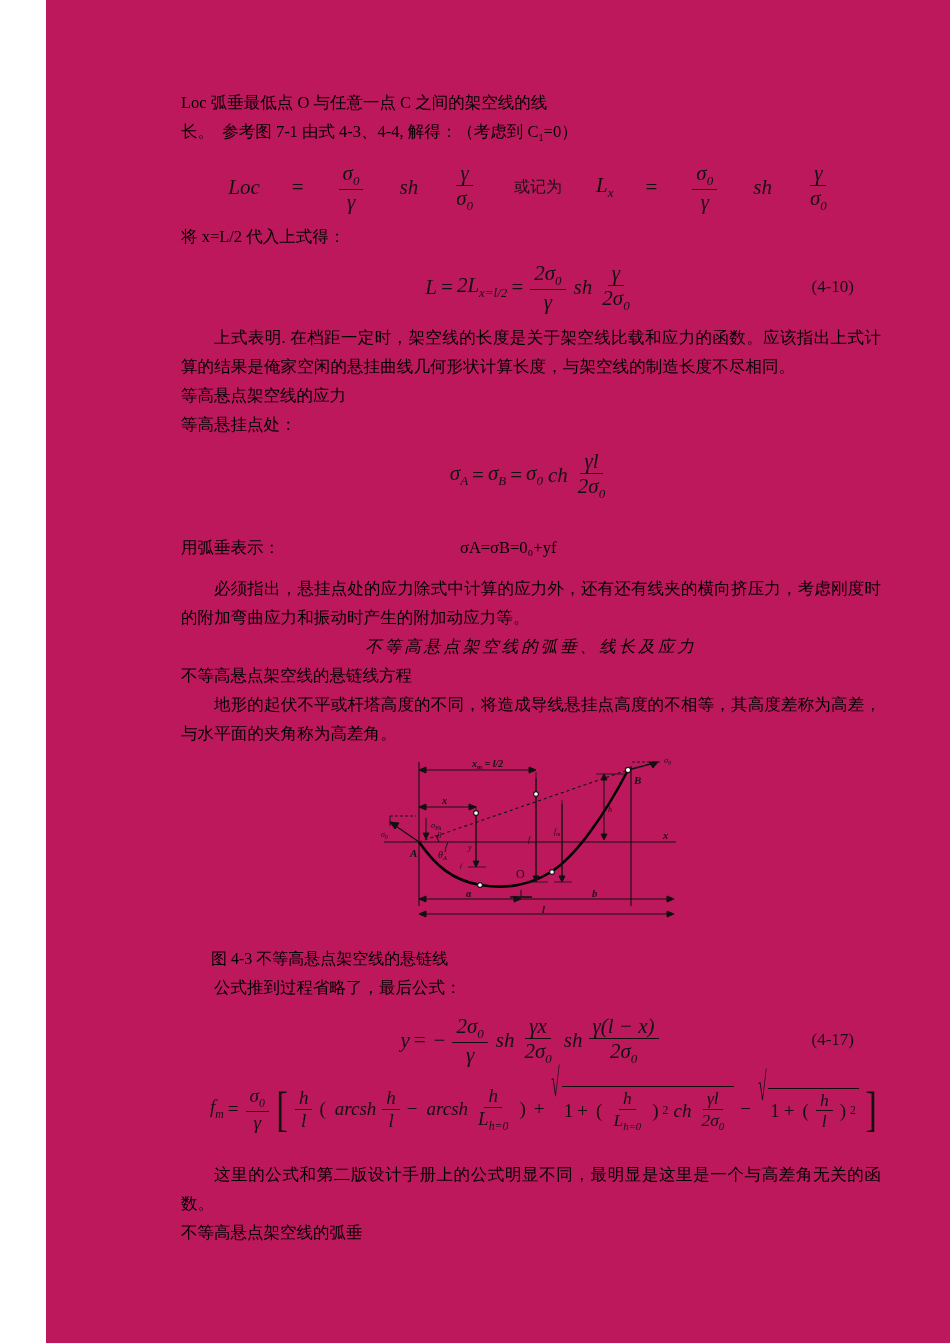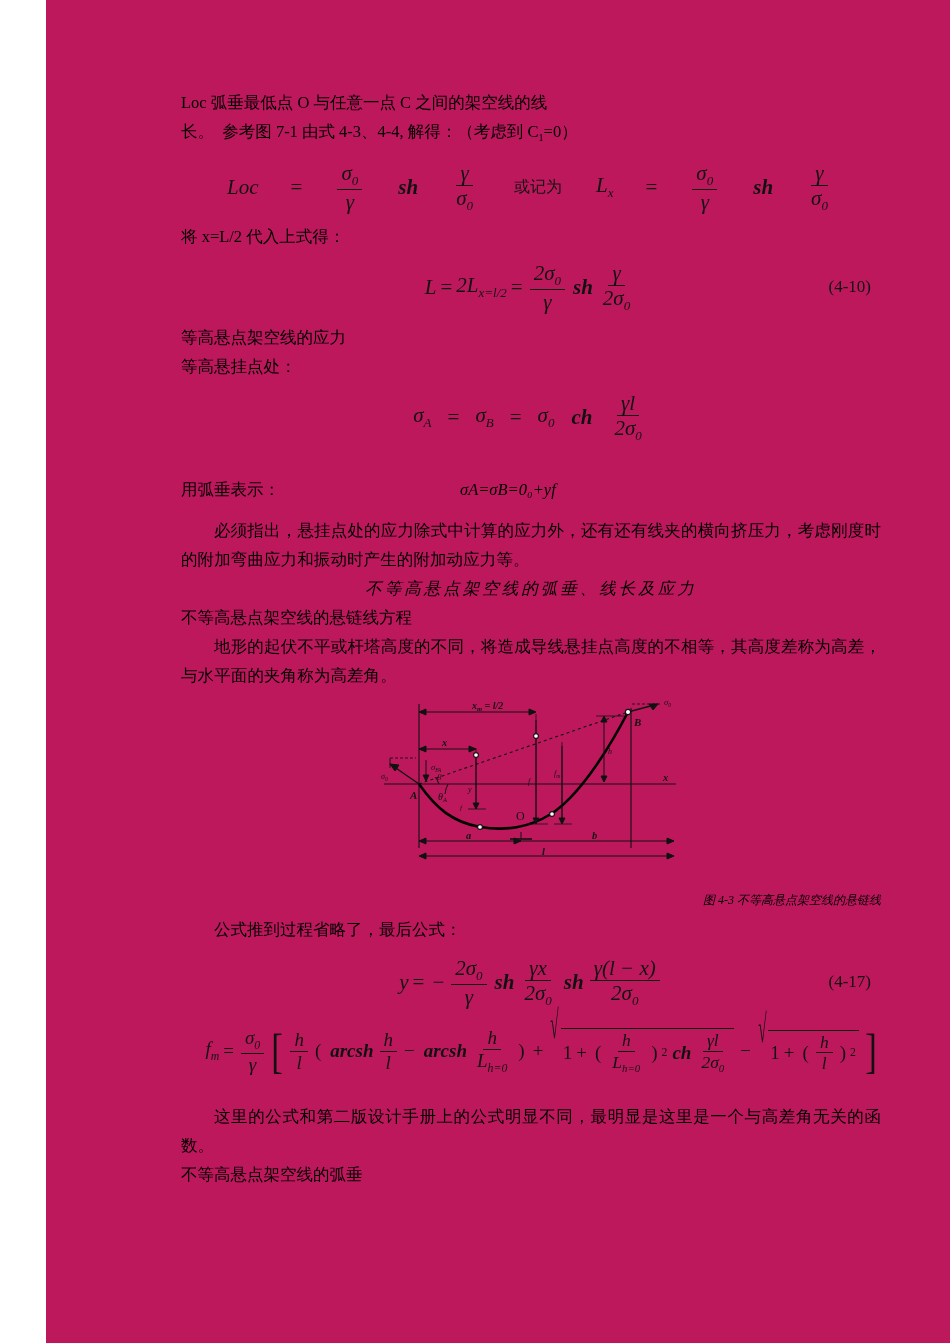--- a/index.html
+++ b/index.html
@@ -47,45 +47,44 @@
   }
   .heading-center {
     font-size: 16.5px;
     line-height: 29px;
     text-align: center;
     letter-spacing: 3px;
     margin: 0;
     font-style: italic;
   }
   .caption {
-    font-size: 12px;
+    font-size: 16px;
     line-height: 29px;
-    text-align: right;
+    text-align: left;
     margin: 0;
     padding-left: 30px;
-    font-style: italic;
   }
   .spacer-sm { height: 12px; }
   .spacer-md { height: 20px; }
   .spacer-lg { height: 34px; }
 
   
   .mathrow {
     position: relative;
     display: flex;
     align-items: center;
     justify-content: center;
     font-family: "Liberation Serif", "DejaVu Serif", serif;
     font-style: italic;
     font-size: 21px;
     color: #111;
   }
   .mathrow .eqnum {
     position: absolute;
-    right: 10px;
+    right: 27px;
     top: 50%;
     transform: translateY(-50%);
     font-style: normal;
     font-size: 17px;
   }
   .mi { font-style: italic; }
   .mo { font-style: normal; padding: 0 4px; }
   .mtext-cn {
     font-style: normal;
     font-family: "Liberation Sans", sans-serif;
@@ -115,21 +114,20 @@
     padding: 0 4px 1px 4px;
     border-bottom: 1.3px solid #111;
   }
   .frac > .den {
     padding: 1px 4px 0 4px;
   }
   .frac.small { font-size: 0.92em; }
   .op-sh {
     font-style: italic;
     padding: 0 3px 0 5px;
-    font-weight: bold;
   }
 
   
   .bigbracket-l, .bigbracket-r {
     font-style: normal;
     font-size: 2.55em;
     line-height: 0.55;
     font-weight: 300;
     padding: 0 2px;
     transform: scaleX(0.72);
@@ -228,41 +226,42 @@
       <span class="op-sh">sh</span>
       <span class="frac">
         <span class="num">γ</span>
         <span class="den"><span>2σ</span><span class="sub">0</span></span>
       </span>
       <span class="eqnum">(4-10)</span>
     </div>
 
     <div class="spacer-sm"></div>
 
+    <p class="para indent">上式表明. 在档距一定时，架空线的长度是关于架空线比载和应力的函数。应该指出上式计算的结果是俺家空闲的悬挂曲线几何形状计算长度，与架空线的制造长度不尽相同。</p>
     <p class="line">等高悬点架空线的应力</p>
     <p class="line">等高悬挂点处：</p>
 
     <div class="spacer-sm"></div>
 
-    <div class="mathrow" style="height:48px;gap:12px;">
+    <div class="mathrow" style="height:48px;">
       <span class="mi"><span>σ</span><span class="sub">A</span></span>
       <span class="mo">=</span>
       <span class="mi"><span>σ</span><span class="sub">B</span></span>
       <span class="mo">=</span>
       <span class="mi"><span>σ</span><span class="sub">0</span></span>
       <span class="op-sh">ch</span>
       <span class="frac">
         <span class="num">γl</span>
         <span class="den"><span>2σ</span><span class="sub">0</span></span>
       </span>
     </div>
 
     <div class="spacer-lg"></div>
 
-    <p class="line"><span>用弧垂表示：</span><span style="display:inline-block;width:180px;"></span><span style="font-style:italic;">σA=σB=0₀+yf</span></p>
+    <p class="line"><span>用弧垂表示：</span><span style="display:inline-block;width:180px;"></span><span style="">σA=σB=0₀+yf</span></p>
 
     <div class="spacer-sm"></div>
 
     <p class="para indent">必须指出，悬挂点处的应力除式中计算的应力外，还有还有线夹的横向挤压力，考虑刚度时的附加弯曲应力和振动时产生的附加动应力等。</p>
     <p class="heading-center">不等高悬点架空线的弧垂、线长及应力</p>
     <p class="line">不等高悬点架空线的悬链线方程</p>
     <p class="para indent">地形的起伏不平或杆塔高度的不同，将造成导线悬挂点高度的不相等，其高度差称为高差，与水平面的夹角称为高差角。</p>
 
     <div class="figure-wrap">
       <div class="figure">

